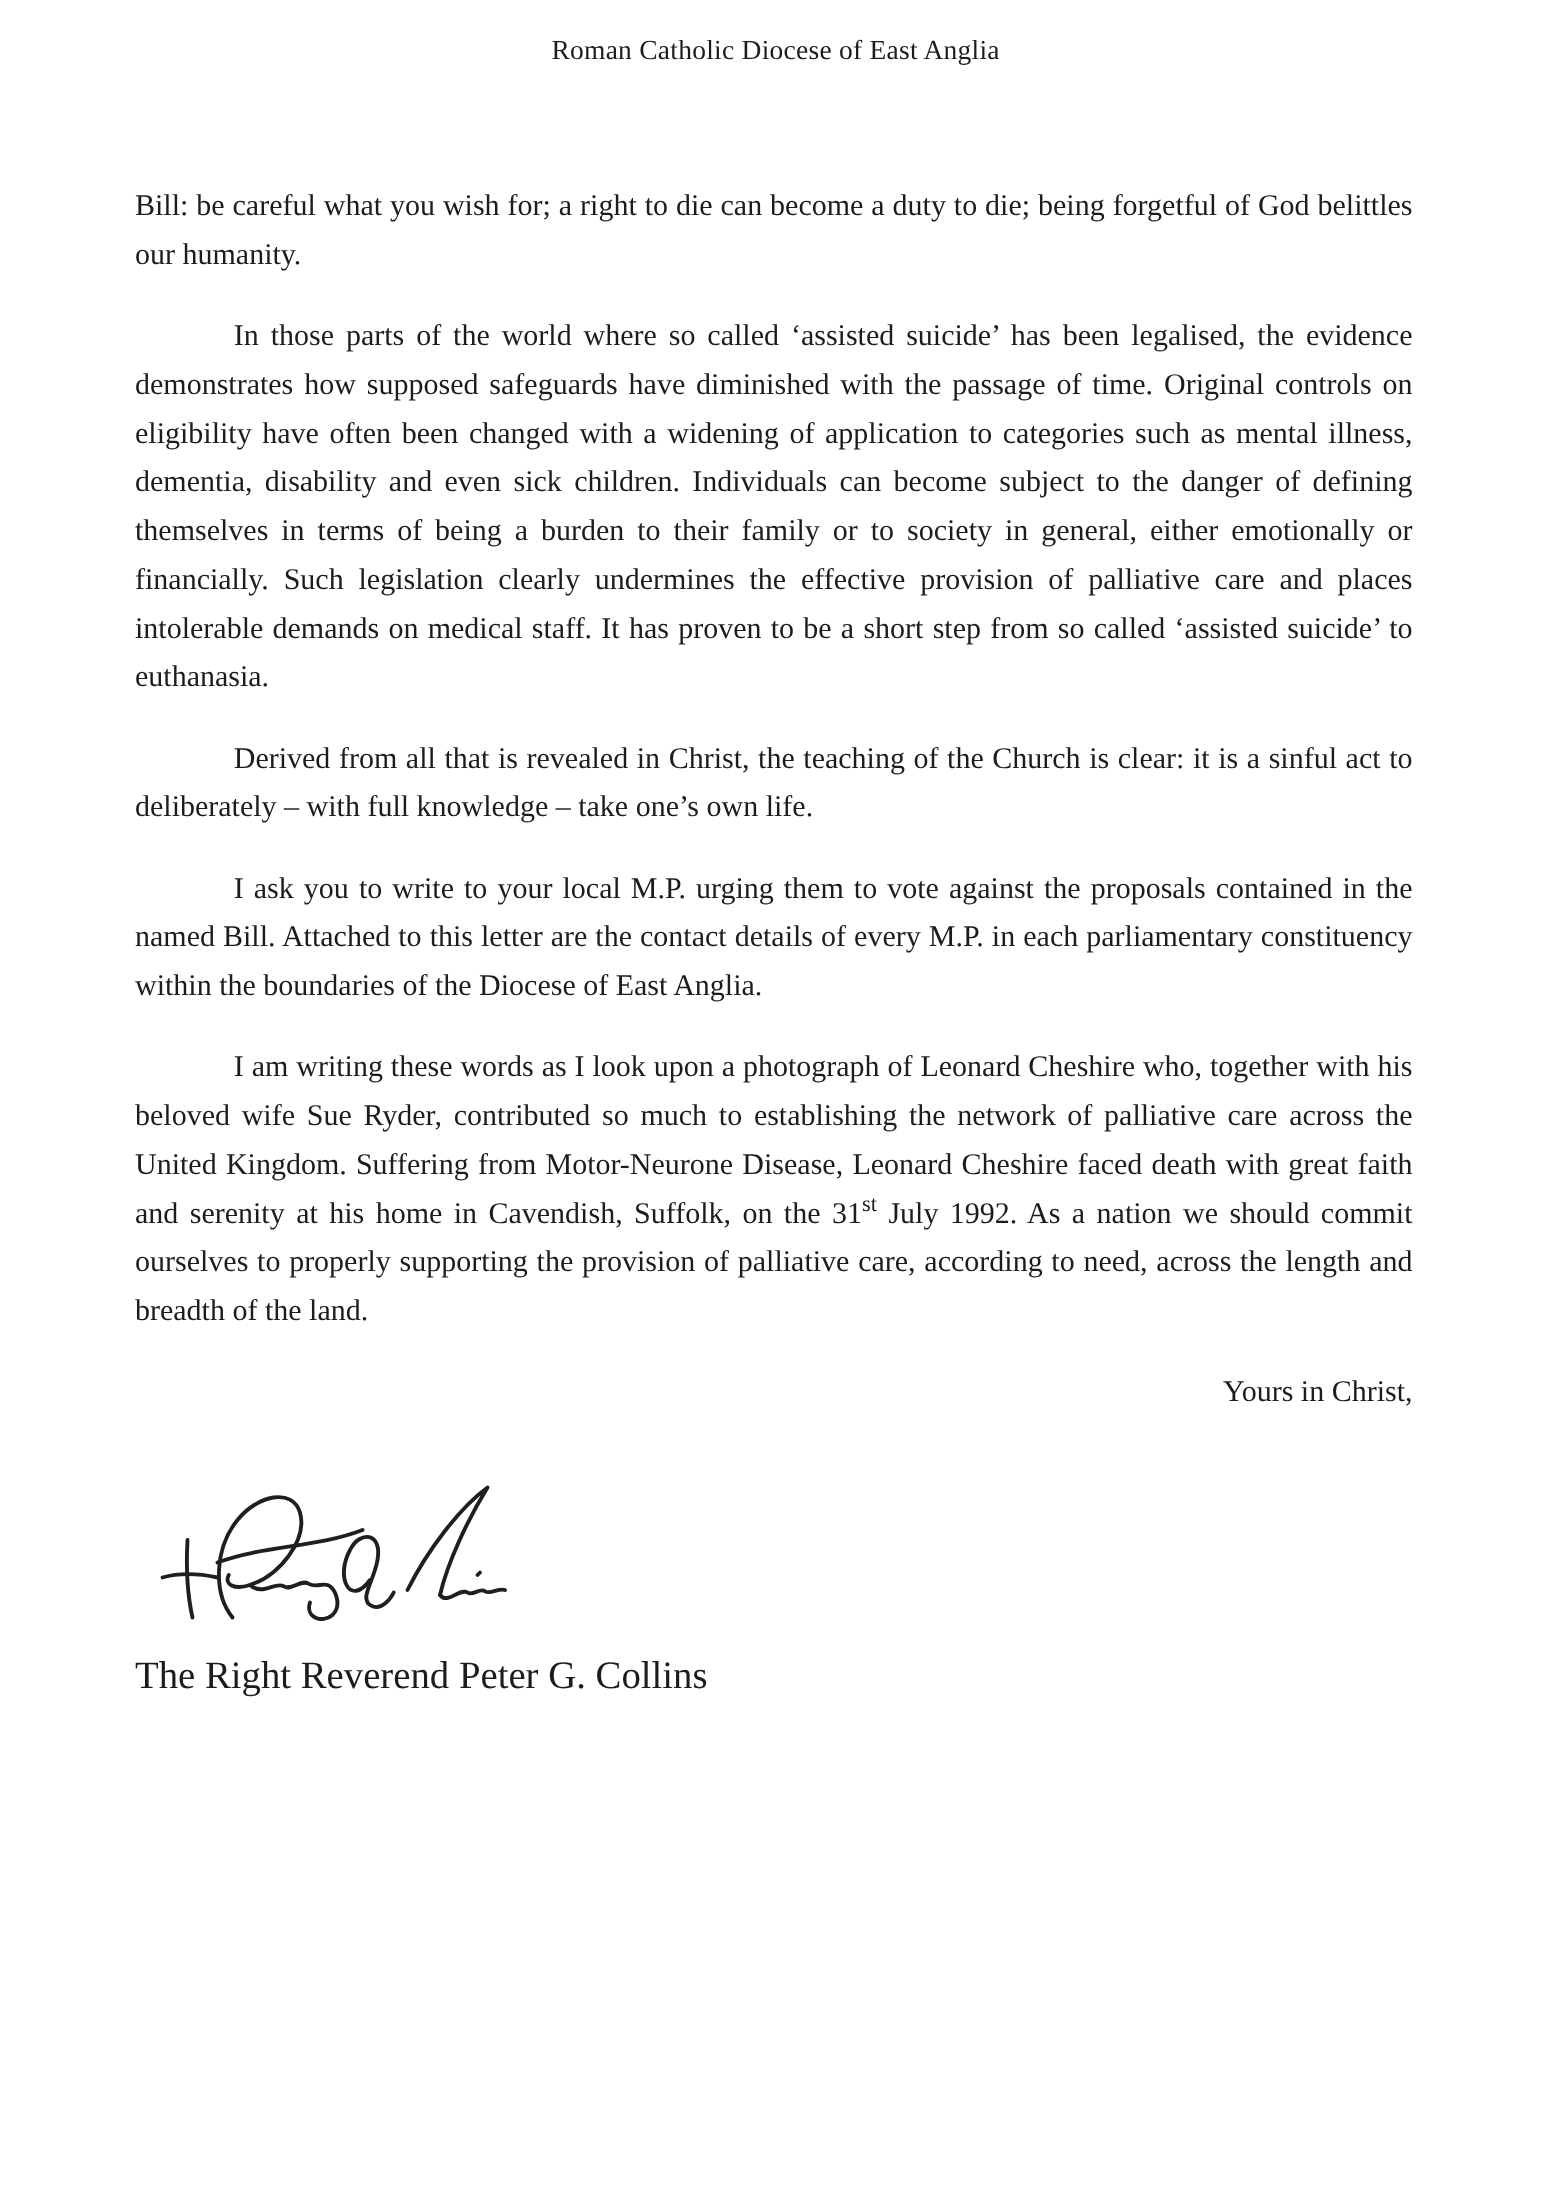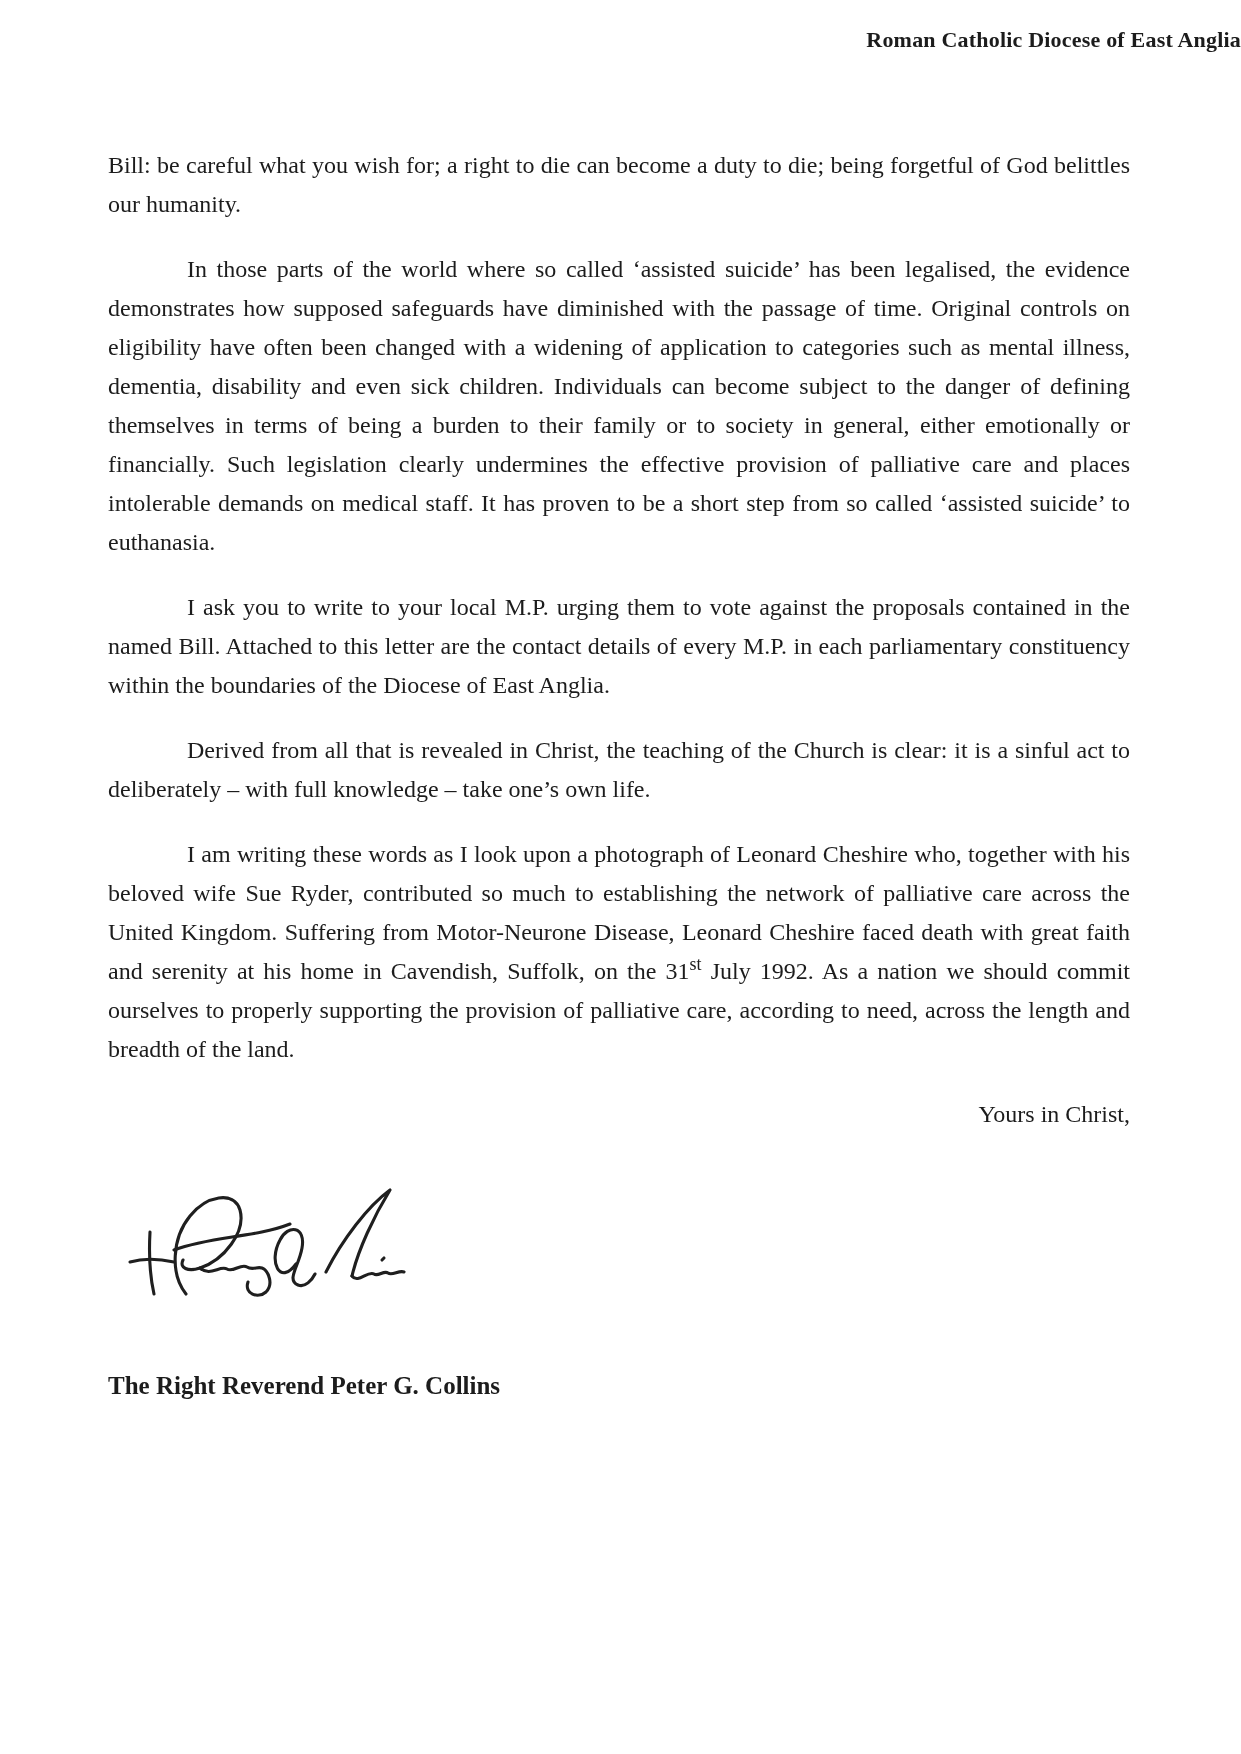--- a/index.html
+++ b/index.html
@@ -12,23 +12,23 @@
     background: #ffffff;
     font-family: "Liberation Serif", serif;
     color: #1c1c1c;
     overflow: hidden;
   }
   .doc-header {
     position: absolute;
     top: 27px;
     left: 0;
     width: 100%;
-    text-align: right;
+    text-align: center;
     font-size: 22px;
-    font-weight: 700;
+    font-weight: 400;
     letter-spacing: 0.2px;
   }
   .content {
     position: absolute;
     top: 146px;
     left: 108px;
     width: 1022px;
     font-size: 24px;
     line-height: 39px;
     text-align: justify;
@@ -54,43 +54,42 @@
     top: 0;
   }
   .sig-stroke {
     fill: none;
     stroke: #1f1f1f;
     stroke-width: 3.1;
     stroke-linecap: round;
     stroke-linejoin: round;
   }
   .signoff {
-    margin-top: 46px;
-    font-weight: 700;
-    font-size: 25px;
+    font-weight: 400;
+    font-size: 31px;
     line-height: 40px;
     text-align: left;
   }
 </style>
 </head>
 <body>
 
 <div class="page">
 
   <div class="doc-header">Roman Catholic Diocese of East Anglia</div>
 
   <div class="content">
 
     <p class="para">Bill: be careful what you wish for; a right to die can become a duty to die; being forgetful of God belittles our humanity.</p>
 
     <p class="para indent">In those parts of the world where so called ‘assisted suicide’ has been legalised, the evidence demonstrates how supposed safeguards have diminished with the passage of time. Original controls on eligibility have often been changed with a widening of application to categories such as mental illness, dementia, disability and even sick children. Individuals can become subject to the danger of defining themselves in terms of being a burden to their family or to society in general, either emotionally or financially. Such legislation clearly undermines the effective provision of palliative care and places intolerable demands on medical staff. It has proven to be a short step from so called ‘assisted suicide’ to euthanasia.</p>
 
+    <p class="para indent">Derived from all that is revealed in Christ, the teaching of the Church is clear: it is a sinful act to deliberately – with full knowledge – take one’s own life.</p>
+
     <p class="para indent">I ask you to write to your local M.P. urging them to vote against the proposals contained in the named Bill. Attached to this letter are the contact details of every M.P. in each parliamentary constituency within the boundaries of the Diocese of East Anglia.</p>
-
-    <p class="para indent">Derived from all that is revealed in Christ, the teaching of the Church is clear: it is a sinful act to deliberately – with full knowledge – take one’s own life.</p>
 
     <p class="para indent"><span>I am writing these words as I look upon a photograph of Leonard Cheshire who, together with his beloved wife Sue Ryder, contributed so much to establishing the network of palliative care across the United Kingdom. Suffering from Motor-Neurone Disease, Leonard Cheshire faced death with great faith and serenity at his home in Cavendish, Suffolk, on the 31</span><sup class="ord">st</sup><span> July 1992. As a nation we should commit ourselves to properly supporting the provision of palliative care, according to need, across the length and breadth of the land.</span></p>
 
 
     <p class="para closing">Yours in Christ,</p>
 
     <div class="signature-block">
       <svg width="300" height="142" viewBox="0 0 300 142" role="img" aria-label="+ Peter G. Collins">
 
         <path class="sig-stroke" d="M14,84 C28,80 44,81 58,84"></path>

